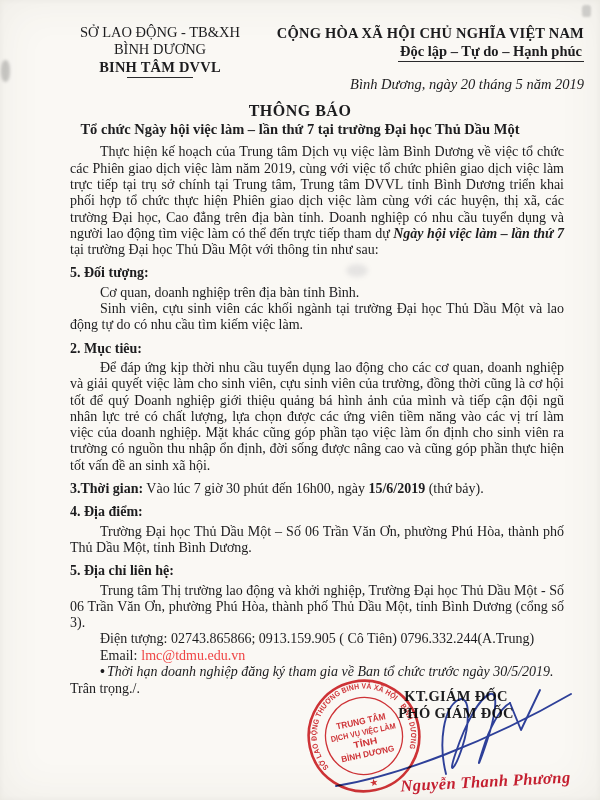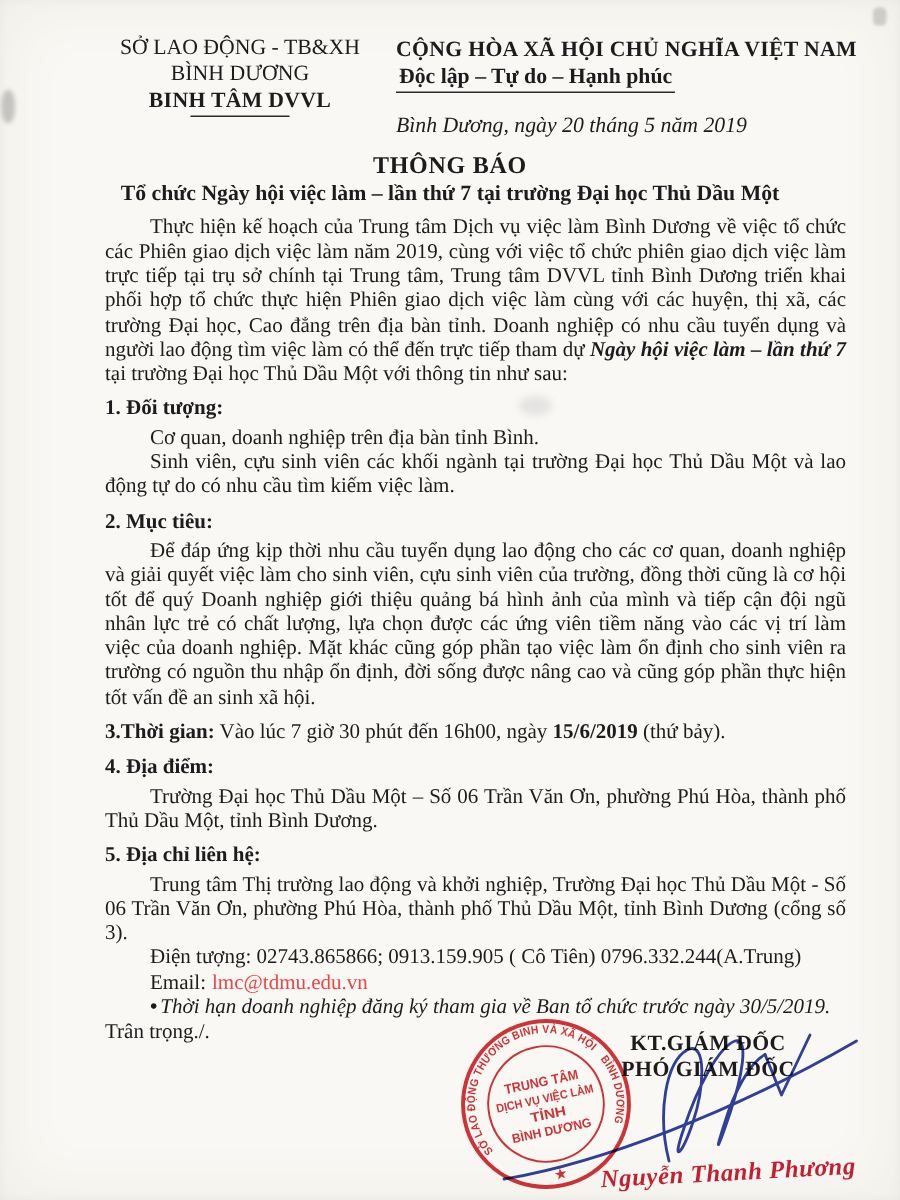--- a/index.html
+++ b/index.html
@@ -9,21 +9,21 @@
     background:#faf8f4;
     box-shadow: inset 0 0 45px rgba(90,80,60,0.07), inset 0 0 6px rgba(0,0,0,0.04);
     font-family:"Liberation Serif","DejaVu Serif",serif;
     color:#1c1c1e; overflow:hidden;
   }
   
   .hdr { display:flex; padding:24px 16px 0 56px; }
   .hdr-left { width:208px; text-align:center; font-size:14.5px; line-height:1.2; }
   .hdr-left .org { font-weight:bold; letter-spacing:0.2px; }
   .short-underline { width:66px; border-bottom:1.6px solid #2a2a2c; margin:1px auto 0; }
-  .hdr-right { flex:1; text-align:left; font-size:14.5px; line-height:1.25;font-family:Liberation Serif, serif; }
+  .hdr-right { flex:1; text-align:right; font-size:14.5px; line-height:1.25;font-family:Liberation Serif, serif; }
   .hdr-right .nation { font-weight:bold; letter-spacing:0.2px; }
   .hdr-right .motto { display:inline-block; font-weight:bold; font-size:14.5px;
     border-bottom:1.6px solid #2a2a2c; padding:0 2px 1px; }
   .dateline { margin-top:13px; font-style:italic; font-size:14.5px; }
   
   .title-block { text-align:center; margin-top:9px; }
   .doc-title { font-weight:bold; font-size:16px; letter-spacing:0.5px; }
   .doc-subtitle { font-weight:bold; font-size:14.5px; margin-top:1px; }
   
   .body { padding:6px 36px 0 70px; font-size:14px; line-height:16.3px; text-align:justify; }
@@ -32,21 +32,21 @@
   .bi { font-weight:bold; font-style:italic; }
   .sec-head { font-weight:bold; margin:7px 0 3px; }
   .sec-head-inline { font-weight:bold; }
   .time-line { margin:7px 0; }
   .contact-line { text-indent:30px; }
   .email-link { color:#ef4444; margin-left:4px; }
   .note-line { text-indent:30px; font-style:italic; }
   .note-line .bullet { font-style:normal; font-weight:bold; margin-right:2px; }
   .closing { margin-top:1px; }
   
-  .sig-titles { position:absolute; left:372px; top:688px; width:200px; text-align:center;
+  .sig-titles { position:absolute; left:356px; top:688px; width:200px; text-align:center;
     font-weight:bold; font-size:14.5px; line-height:1.18; letter-spacing:0.3px; }
   .stamp { position:absolute; left:304px; top:676px; width:120px; height:120px;
     transform:rotate(-12deg); opacity:0.93; mix-blend-mode:multiply; }
   .autograph { position:absolute; left:328px; top:680px; width:250px; height:112px;
     mix-blend-mode:multiply; }
   .sig-name { position:absolute; left:398px; top:772px; width:175px; text-align:center;
     color:#c41f30; font-style:italic; font-weight:bold; font-size:16.5px;
     transform:rotate(-3deg); letter-spacing:0.4px; white-space:nowrap; }
   
   .artifact { position:absolute; pointer-events:none; }
@@ -81,21 +81,21 @@
   </header>
 
   <div class="title-block">
     <div class="doc-title">THÔNG BÁO</div>
     <div class="doc-subtitle">Tổ chức Ngày hội việc làm – lần thứ 7 tại trường Đại học Thủ Dầu Một</div>
   </div>
 
   <main class="body">
     <p class="para indent"><span>Thực hiện kế hoạch của Trung tâm Dịch vụ việc làm Bình Dương về việc tổ chức các Phiên giao dịch việc làm năm 2019, cùng với việc tổ chức phiên giao dịch việc làm trực tiếp tại trụ sở chính tại Trung tâm, Trung tâm DVVL tỉnh Bình Dương triển khai phối hợp tổ chức thực hiện Phiên giao dịch việc làm cùng với các huyện, thị xã, các trường Đại học, Cao đẳng trên địa bàn tỉnh. Doanh nghiệp có nhu cầu tuyển dụng và người lao động tìm việc làm có thể đến trực tiếp tham dự </span><span class="bi">Ngày hội việc làm – lần thứ 7</span><span> tại trường Đại học Thủ Dầu Một với thông tin như sau:</span></p>
 
-    <p class="para sec-head">1. Đối tượng:</p>
+    <p class="para sec-head">5. Đối tượng:</p>
     <p class="para indent">Cơ quan, doanh nghiệp trên địa bàn tỉnh Bình.</p>
     <p class="para indent">Sinh viên, cựu sinh viên các khối ngành tại trường Đại học Thủ Dầu Một và lao động tự do có nhu cầu tìm kiếm việc làm.</p>
 
     <p class="para sec-head">2. Mục tiêu:</p>
     <p class="para indent">Để đáp ứng kịp thời nhu cầu tuyển dụng lao động cho các cơ quan, doanh nghiệp và giải quyết việc làm cho sinh viên, cựu sinh viên của trường, đồng thời cũng là cơ hội tốt để quý Doanh nghiệp giới thiệu quảng bá hình ảnh của mình và tiếp cận đội ngũ nhân lực trẻ có chất lượng, lựa chọn được các ứng viên tiềm năng vào các vị trí làm việc của doanh nghiệp. Mặt khác cũng góp phần tạo việc làm ổn định cho sinh viên ra trường có nguồn thu nhập ổn định, đời sống được nâng cao và cũng góp phần thực hiện tốt vấn đề an sinh xã hội.</p>
 
     <p class="para time-line"><span class="sec-head-inline">3.Thời gian:</span><span> Vào lúc 7 giờ 30 phút đến 16h00, ngày </span><strong>15/6/2019</strong><span> (thứ bảy).</span></p>
 
     <p class="para sec-head">4. Địa điểm:</p>
     <p class="para indent">Trường Đại học Thủ Dầu Một – Số 06 Trần Văn Ơn, phường Phú Hòa, thành phố Thủ Dầu Một, tỉnh Bình Dương.</p>

